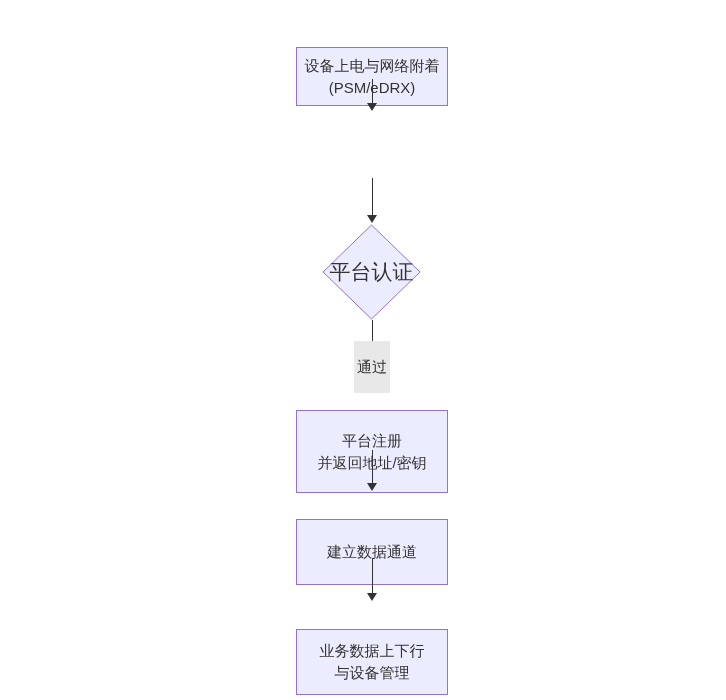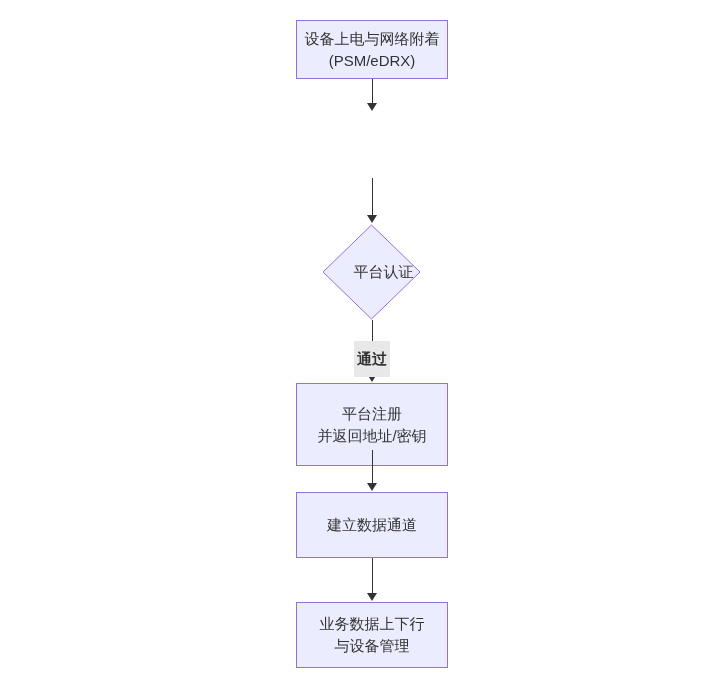--- a/index.html
+++ b/index.html
@@ -28,20 +28,21 @@
     background:var(--node-fill);
     border:1px solid var(--node-border);
     display:flex;
     flex-direction:column;
     align-items:center;
     justify-content:center;
     color:var(--text);
     font-size:15px;
     line-height:22px;
     text-align:center;
+    margin-top:27px;
   }
   .node-line{white-space:nowrap;}
   .edge{
     position:absolute;
     display:flex;
     flex-direction:column;
     align-items:center;
     transform:translateX(-50%);
   }
   .edge-line{
@@ -56,36 +57,35 @@
     border-top:8px solid var(--edge);
   }
   .diamond-wrap{
     position:absolute;
     left:322px;top:224px;
     width:99px;height:96px;
   }
   .diamond-wrap svg{display:block;}
   .diamond-label{
     position:absolute;
-    left:12px;top:0;width:99px;height:96px;
+    left:0;top:0;width:99px;height:96px;
     display:flex;align-items:center;justify-content:center;
     color:var(--text);
-    font-size:15px;
+    font-size:21px;
     white-space:nowrap;
   }
   .edge-label{
     position:absolute;
     transform:translate(-50%,0);
     background:var(--edge-label-bg);
     color:var(--text);
     font-size:15px;
     line-height:20px;
-    padding:8px 3px;
+    padding:16px 3px;
     white-space:nowrap;
-    font-weight:bold;
   }
 </style>
 </head>
 <body>
 
 <div class="canvas">
 
   <div class="node" style="left:296px;top:20px;width:152px;height:59px;">
     <div class="node-line">设备上电与网络附着</div>
     <div class="node-line">(PSM/eDRX)</div>

